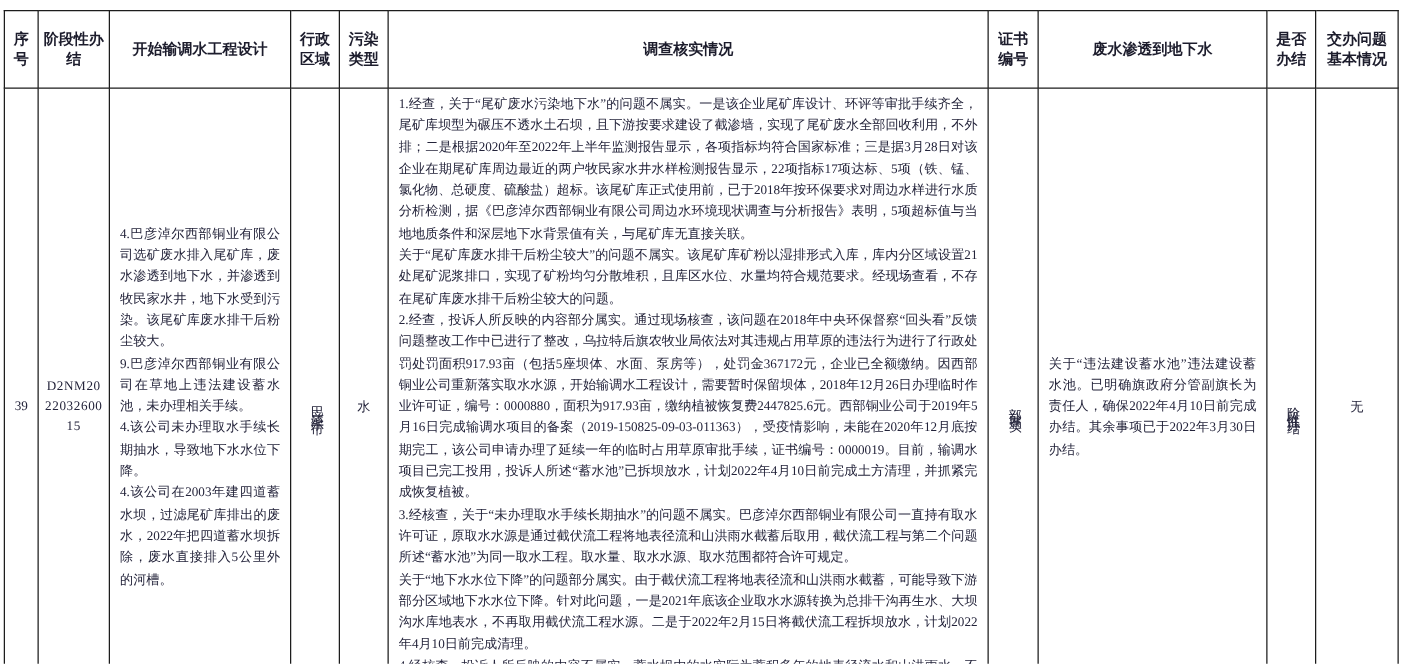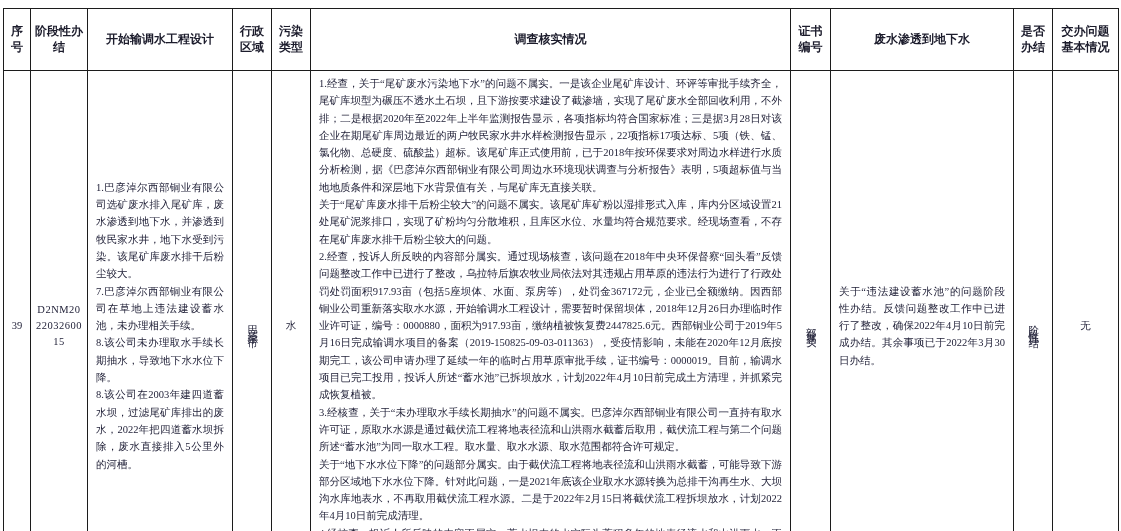--- a/index.html
+++ b/index.html
@@ -88,42 +88,42 @@
       <th>废水渗透到地下水</th>
       <th>是否办结</th>
       <th>交办问题基本情况</th>
     </tr>
   </thead>
   <tbody>
     <tr>
       <td class="center">39</td>
       <td class="case-number">D2NM202203260015</td>
       <td class="cell-pad just">
-        <p>1.巴彦淖尔西部铜业有限公司选矿废水排入尾矿库，废水渗透到地下水，并渗透到牧民家水井，地下水受到污染。该尾矿库废水排干后粉尘较大。</p>
-        <p>7.巴彦淖尔西部铜业有限公司在草地上违法建设蓄水池，未办理相关手续。</p>
-        <p>8.该公司未办理取水手续长期抽水，导致地下水水位下降。</p>
-        <p>8.该公司在2003年建四道蓄水坝，过滤尾矿库排出的废水，2022年把四道蓄水坝拆除，废水直接排入5公里外的河槽。</p>
+        <p>4.巴彦淖尔西部铜业有限公司选矿废水排入尾矿库，废水渗透到地下水，并渗透到牧民家水井，地下水受到污染。该尾矿库废水排干后粉尘较大。</p>
+        <p>9.巴彦淖尔西部铜业有限公司在草地上违法建设蓄水池，未办理相关手续。</p>
+        <p>4.该公司未办理取水手续长期抽水，导致地下水水位下降。</p>
+        <p>4.该公司在2003年建四道蓄水坝，过滤尾矿库排出的废水，2022年把四道蓄水坝拆除，废水直接排入5公里外的河槽。</p>
       </td>
       <td class="center">
         <span class="vtext">巴彦淖尔市</span>
       </td>
       <td class="center">水</td>
       <td class="cell-pad just">
         <p>1.经查，关于“尾矿废水污染地下水”的问题不属实。一是该企业尾矿库设计、环评等审批手续齐全，尾矿库坝型为碾压不透水土石坝，且下游按要求建设了截渗墙，实现了尾矿废水全部回收利用，不外排；二是根据2020年至2022年上半年监测报告显示，各项指标均符合国家标准；三是据3月28日对该企业在期尾矿库周边最近的两户牧民家水井水样检测报告显示，22项指标17项达标、5项（铁、锰、氯化物、总硬度、硫酸盐）超标。该尾矿库正式使用前，已于2018年按环保要求对周边水样进行水质分析检测，据《巴彦淖尔西部铜业有限公司周边水环境现状调查与分析报告》表明，5项超标值与当地地质条件和深层地下水背景值有关，与尾矿库无直接关联。</p>
         <p>关于“尾矿库废水排干后粉尘较大”的问题不属实。该尾矿库矿粉以湿排形式入库，库内分区域设置21处尾矿泥浆排口，实现了矿粉均匀分散堆积，且库区水位、水量均符合规范要求。经现场查看，不存在尾矿库废水排干后粉尘较大的问题。</p>
         <p>2.经查，投诉人所反映的内容部分属实。通过现场核查，该问题在2018年中央环保督察“回头看”反馈问题整改工作中已进行了整改，乌拉特后旗农牧业局依法对其违规占用草原的违法行为进行了行政处罚处罚面积917.93亩（包括5座坝体、水面、泵房等），处罚金367172元，企业已全额缴纳。因西部铜业公司重新落实取水水源，开始输调水工程设计，需要暂时保留坝体，2018年12月26日办理临时作业许可证，编号：0000880，面积为917.93亩，缴纳植被恢复费2447825.6元。西部铜业公司于2019年5月16日完成输调水项目的备案（2019-150825-09-03-011363），受疫情影响，未能在2020年12月底按期完工，该公司申请办理了延续一年的临时占用草原审批手续，证书编号：0000019。目前，输调水项目已完工投用，投诉人所述“蓄水池”已拆坝放水，计划2022年4月10日前完成土方清理，并抓紧完成恢复植被。</p>
         <p>3.经核查，关于“未办理取水手续长期抽水”的问题不属实。巴彦淖尔西部铜业有限公司一直持有取水许可证，原取水水源是通过截伏流工程将地表径流和山洪雨水截蓄后取用，截伏流工程与第二个问题所述“蓄水池”为同一取水工程。取水量、取水水源、取水范围都符合许可规定。</p>
         <p>关于“地下水水位下降”的问题部分属实。由于截伏流工程将地表径流和山洪雨水截蓄，可能导致下游部分区域地下水水位下降。针对此问题，一是2021年底该企业取水水源转换为总排干沟再生水、大坝沟水库地表水，不再取用截伏流工程水源。二是于2022年2月15日将截伏流工程拆坝放水，计划2022年4月10日前完成清理。</p>
         <p>4.经核查，投诉人所反映的内容不属实。蓄水坝内的水实际为蓄积多年的地表径流水和山洪雨水，不是尾矿库过滤的废水。据2022年3月28日水质取样监测报告显示，各项监测结果均符合《地表水环境质量标准》（GB3838-2002）V类标准限值。</p>
       </td>
       <td class="center">
         <span class="vtext">部分属实</span>
       </td>
       <td class="cell-pad just">
-        <p>关于“违法建设蓄水池”的问题阶段性办结。反馈问题整改工作中已进行了整改，确保2022年4月10日前完成办结。其余事项已于2022年3月30日办结。</p>
+        <p>关于“违法建设蓄水池”违法建设蓄水池。已明确旗政府分管副旗长为责任人，确保2022年4月10日前完成办结。其余事项已于2022年3月30日办结。</p>
       </td>
       <td class="center">
         <span class="vtext">阶段性办结</span>
       </td>
       <td class="center">无</td>
     </tr>
   </tbody>
 </table>
 
 </body></html>

